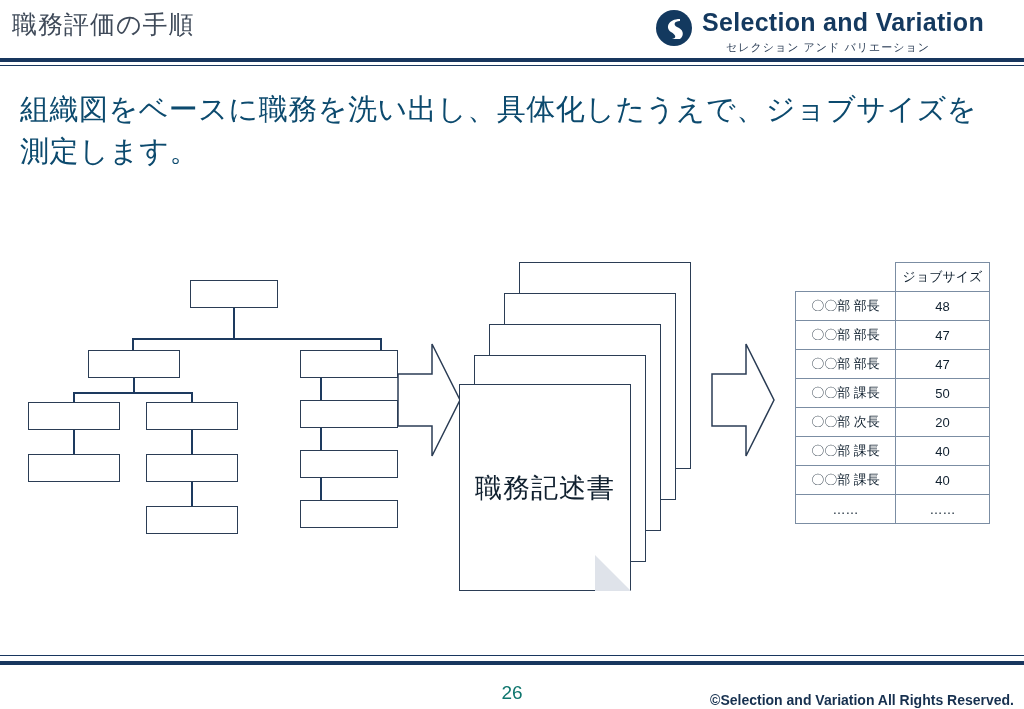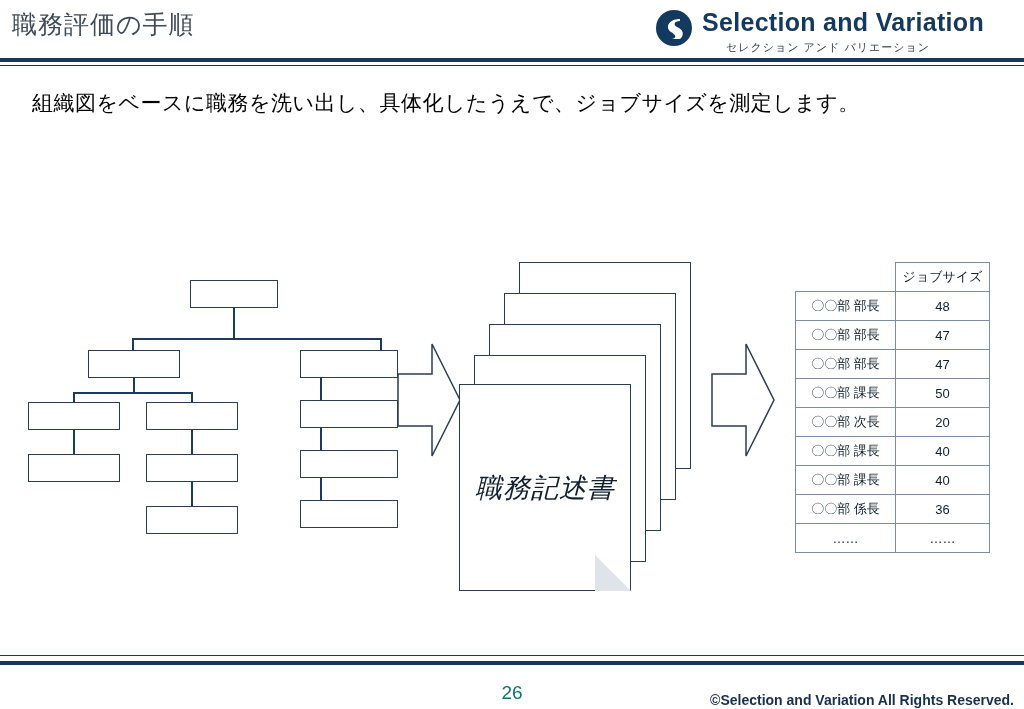--- a/index.html
+++ b/index.html
@@ -77,26 +77,26 @@
     position: absolute;
     left: 0; top: 65px;
     width: 1024px;
     height: 1px;
     background: #18365e;
   }
 
   
   .lead {
     position: absolute;
-    left: 32px;
+    left: 20px;
     top: 88px;
     width: 960px;
-    font-size: 21px;
+    font-size: 29px;
     line-height: 1.45;
-    color: #000000;
+    color: #0c4a6e;
     letter-spacing: 0.5px;
   }
 
   
   .diagram {
     position: absolute;
     left: 0;
     top: 240px;
     width: 1024px;
     height: 400px;
@@ -126,21 +126,20 @@
     position: absolute;
   }
 
   
   .docstack {
     position: absolute;
     left: 455px;
     top: 22px;
     width: 250px;
     height: 330px;
-    font-style: italic;
   }
   .sheet {
     position: absolute;
     border: 1px solid #2b3d55;
     background: #ffffff;
     box-sizing: border-box;
   }
   .sheet-main {
     left: 4px;
     top: 122px;
@@ -339,24 +338,20 @@
       </tr>
       <tr>
         <td class="col-role">〇〇部 課長</td>
         <td class="col-size">40</td>
       </tr>
       <tr>
         <td class="col-role">〇〇部 課長</td>
         <td class="col-size">40</td>
       </tr>
       <tr>
-        <td class="col-role">〇〇部 係長</td>
-        <td class="col-size">36</td>
-      </tr>
-      <tr>
         <td class="col-role">……</td>
         <td class="col-size">……</td>
       </tr>
     </tbody>
   </table>
 </div>
 
 <div class="footer-rule-thin"></div>
 <div class="footer-rule-thick"></div>
 <div class="page-number">26</div>

